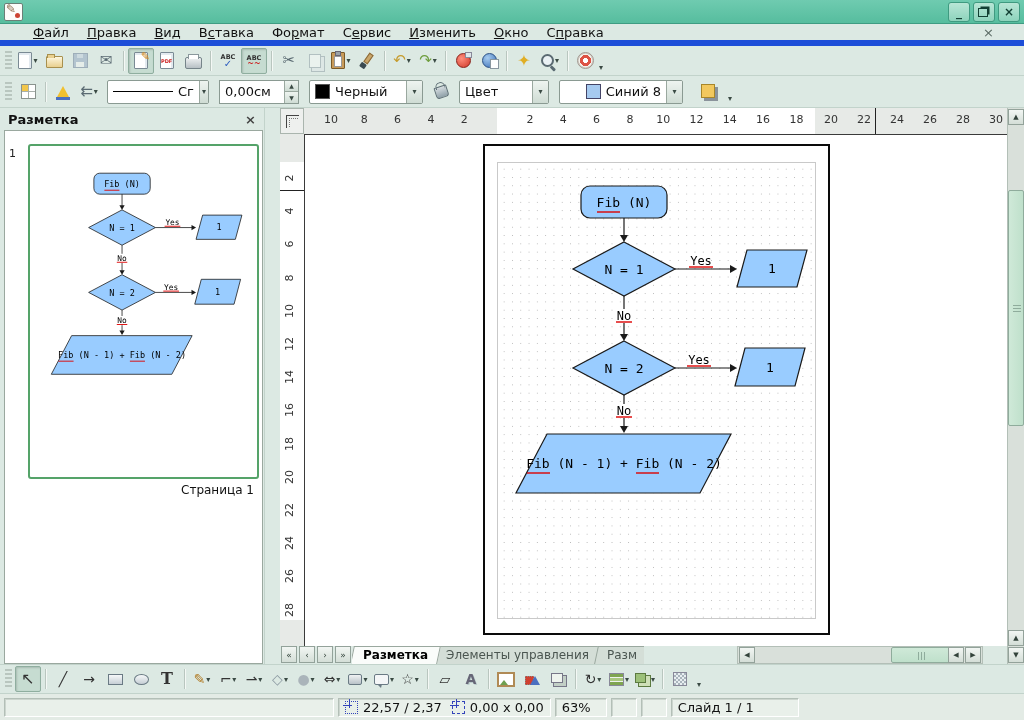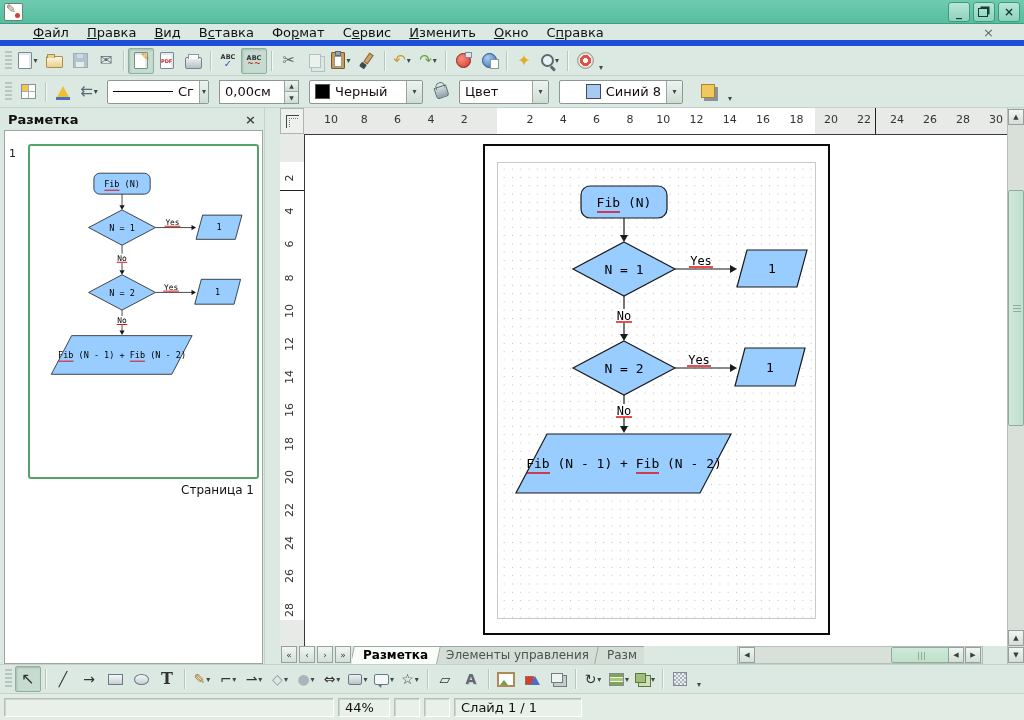--- a/index.html
+++ b/index.html
@@ -631,21 +631,27 @@
     </span>
   <span class="tsep"></span>
   <span class="tbtn">
       <span class="ic ic-checker"></span>
     </span>
   <span class="dd" style="align-self:flex-end;margin:0 0 4px 4px;">▾</span>
 </div>
 
 <div class="abs" id="statusbar">
   <span class="scell" style="flex:1;max-width:330px;"></span>
+  <span class="scell">
+    <span class="st-ico"></span>
+    <span>22,57 / 2,37</span>
+    <span class="st-ico" style="margin-left:10px;border-style:dashed;"></span>
+    <span>0,00 x 0,00</span>
+  </span>
   <span class="scell" style="width:52px;">
-      <span>44%</span>
+      <span>63%</span>
     </span>
   <span class="scell" style="width:26px;"></span>
   <span class="scell" style="width:26px;"></span>
   <span class="scell" style="width:128px;align-items:center;">
       <span>Слайд 1 / 1</span>
     </span>
 </div>
 
 </body></html>

